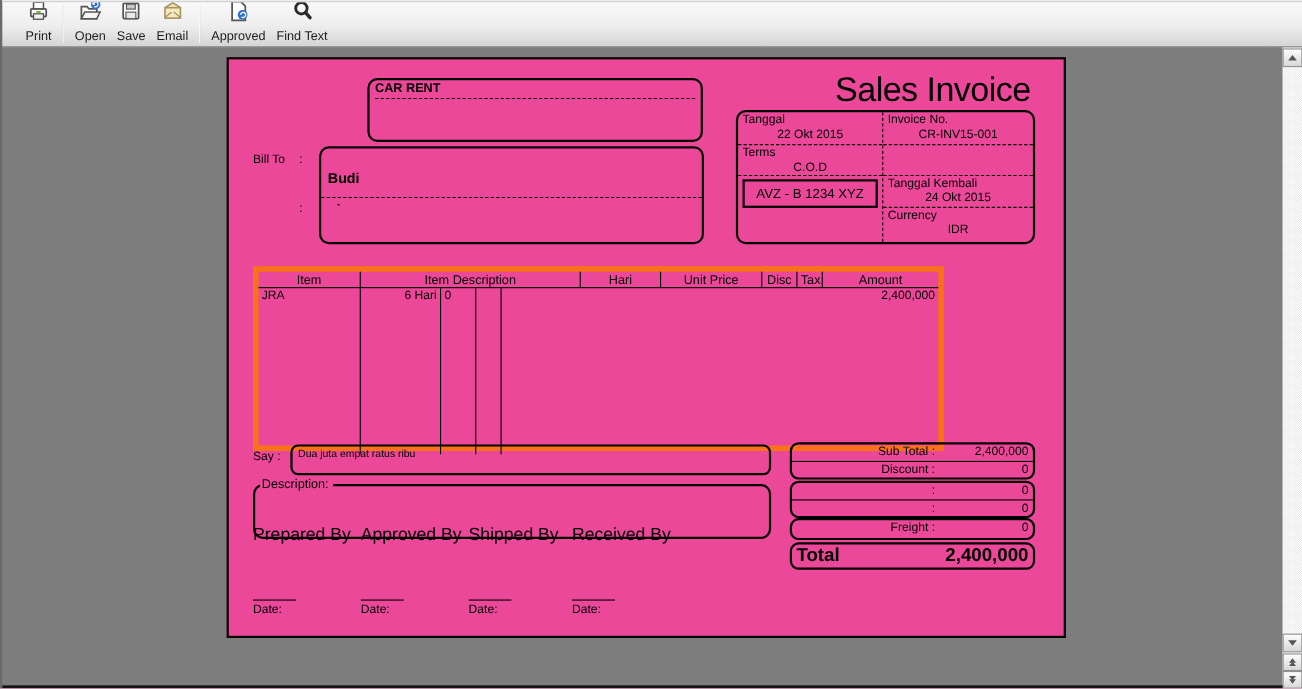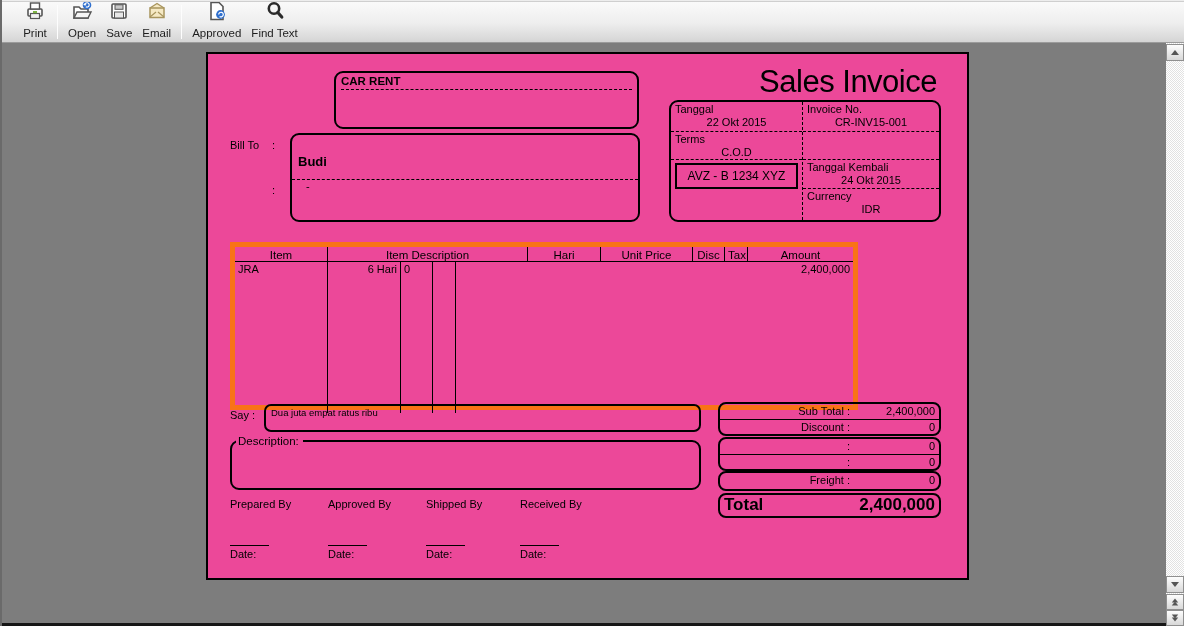--- a/index.html
+++ b/index.html
@@ -72,21 +72,21 @@
   .tot .row + .row { border-top:1px solid #000; }
   .tl { width:130px; text-align:right; }
   .tv { flex:1; text-align:right; padding-right:4px; }
   .tot1 { top:348px; } .tot2 { top:383px; } .tot3 { top:417px; }
   .tot3 .row { height:16px; }
   .tot4 { top:439px; border-width:2px; }
   .tot4 .row { height:21px; line-height:20px; font-weight:bold; font-size:17px; }
   .tot4 .tl { text-align:left; padding-left:4px; width:120px; }
 
   
-  .sig { top:444px; font-size:11px; }
+  .sig { top:424px; font-size:16px; }
   .s0{left:22px;} .s1{left:120px;} .s2{left:218px;} .s3{left:312px;}
   .dline2 { top:491px; width:39px; border-top:1.5px solid #000; }
   .datelbl { top:494px; font-size:11px; }
 
   
   .vscroll { position:absolute; top:43px; right:0; width:18px; bottom:0;
              background:#fff;
              background-image:linear-gradient(45deg,#e2e2e2 25%,transparent 25%,transparent 75%,#e2e2e2 75%),
                               linear-gradient(45deg,#e2e2e2 25%,transparent 25%,transparent 75%,#e2e2e2 75%);
              background-size:2px 2px; background-position:0 0,1px 1px; }

